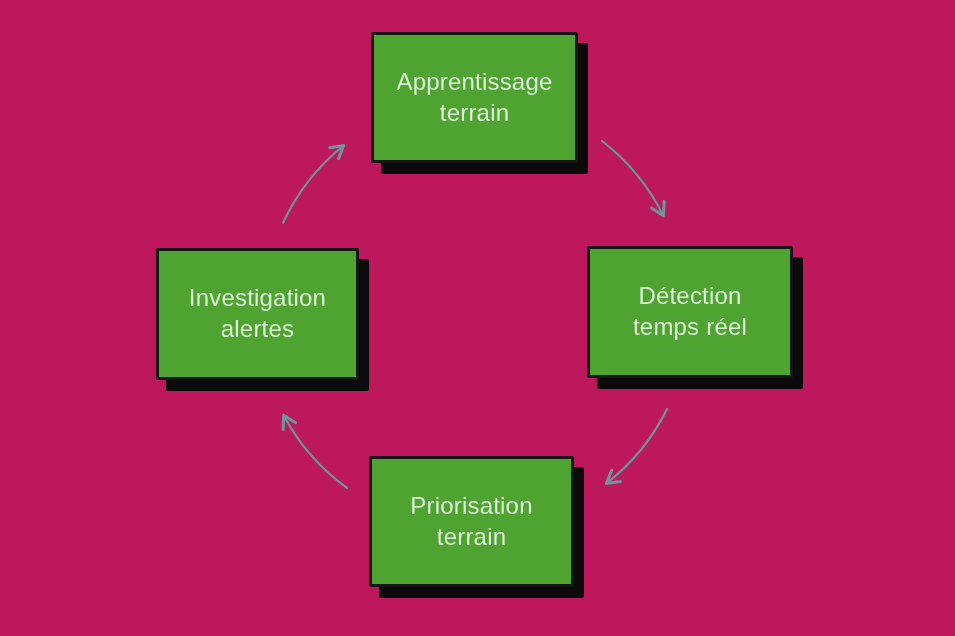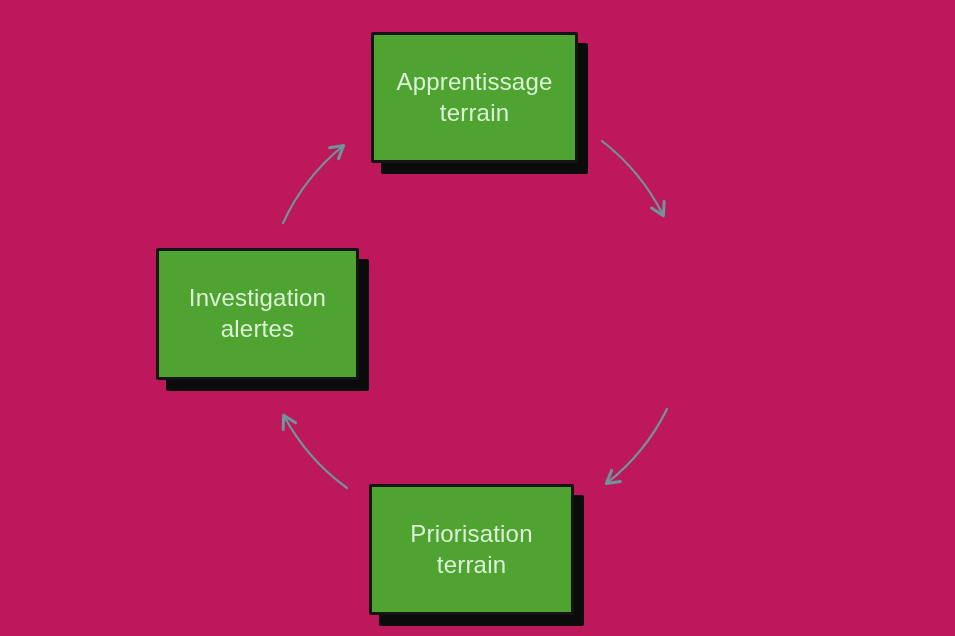--- a/index.html
+++ b/index.html
@@ -36,21 +36,21 @@
     justify-content: center;
     text-align: center;
     color: #dcf1d6;
     font-size: 24px;
     line-height: 1.28;
     letter-spacing: 0.2px;
   }
   .node span { display: block; }
   .node-top    { left: 371px; top: 32px;  width: 207px; height: 131px; }
   .node-right  { left: 587px; top: 246px; width: 206px; height: 132px; }
-  .node-bottom { left: 369px; top: 484px; width: 205px; height: 131px; }
+  .node-bottom { left: 369px; top: 456px; width: 205px; height: 131px; }
   .node-left   { left: 156px; top: 248px; width: 203px; height: 132px; }
 </style>
 </head>
 <body>
 
 <div class="canvas">
 
   <svg class="arrow-layer" width="955" height="636" viewBox="0 0 955 636" xmlns="http://www.w3.org/2000/svg">
     <defs>
       <marker id="arrowhead" viewBox="0 0 10 10" refX="7.5" refY="5" markerWidth="8" markerHeight="8" orient="auto-start-reverse">
@@ -63,20 +63,24 @@
       <path d="M 347 488 A 215 215 0 0 1 284 416" marker-end="url(#arrowhead)"></path>
       <path d="M 283 223 A 215 215 0 0 1 343 146" marker-end="url(#arrowhead)"></path>
     </g>
   </svg>
 
   <div class="node node-top">
     <span>Apprentissage</span>
     <span>terrain</span>
   </div>
 
+  <div class="node node-right">
+    <span>Détection</span>
+    <span>temps réel</span>
+  </div>
 
   <div class="node node-bottom">
     <span>Priorisation</span>
     <span>terrain</span>
   </div>
 
   <div class="node node-left">
     <span>Investigation</span>
     <span>alertes</span>
   </div>

